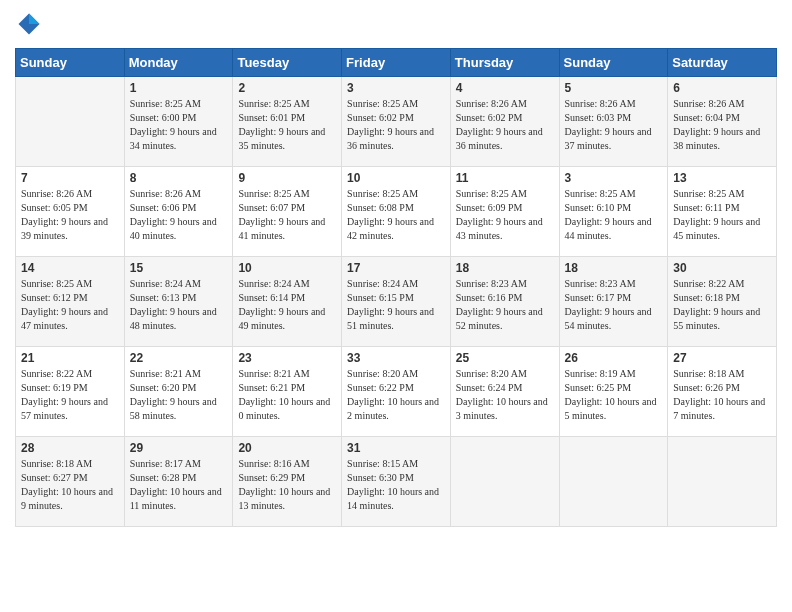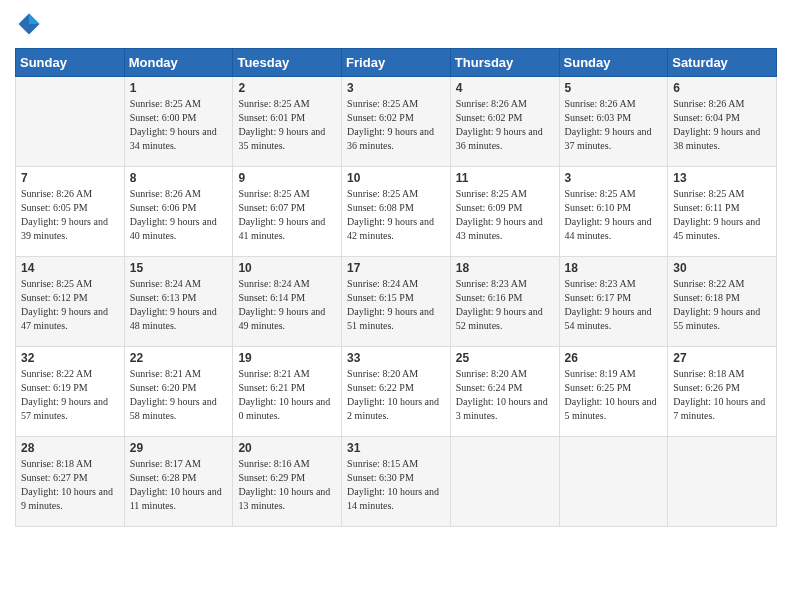--- a/index.html
+++ b/index.html
@@ -207,29 +207,29 @@
           <span class="day-number">18</span>
           <div class="day-info">Sunrise: 8:23 AM<br>Sunset: 6:17 PM<br>Daylight: 9 hours and 54 minutes.</div>
         </td>
         <td>
           <span class="day-number">30</span>
           <div class="day-info">Sunrise: 8:22 AM<br>Sunset: 6:18 PM<br>Daylight: 9 hours and 55 minutes.</div>
         </td>
       </tr>
       <tr>
         <td>
-          <span class="day-number">32</span>
+          <span class="day-number">21</span>
           <div class="day-info">Sunrise: 8:22 AM<br>Sunset: 6:19 PM<br>Daylight: 9 hours and 57 minutes.</div>
         </td>
         <td>
           <span class="day-number">22</span>
           <div class="day-info">Sunrise: 8:21 AM<br>Sunset: 6:20 PM<br>Daylight: 9 hours and 58 minutes.</div>
         </td>
         <td>
-          <span class="day-number">19</span>
+          <span class="day-number">23</span>
           <div class="day-info">Sunrise: 8:21 AM<br>Sunset: 6:21 PM<br>Daylight: 10 hours and 0 minutes.</div>
         </td>
         <td>
           <span class="day-number">33</span>
           <div class="day-info">Sunrise: 8:20 AM<br>Sunset: 6:22 PM<br>Daylight: 10 hours and 2 minutes.</div>
         </td>
         <td>
           <span class="day-number">25</span>
           <div class="day-info">Sunrise: 8:20 AM<br>Sunset: 6:24 PM<br>Daylight: 10 hours and 3 minutes.</div>
         </td>

